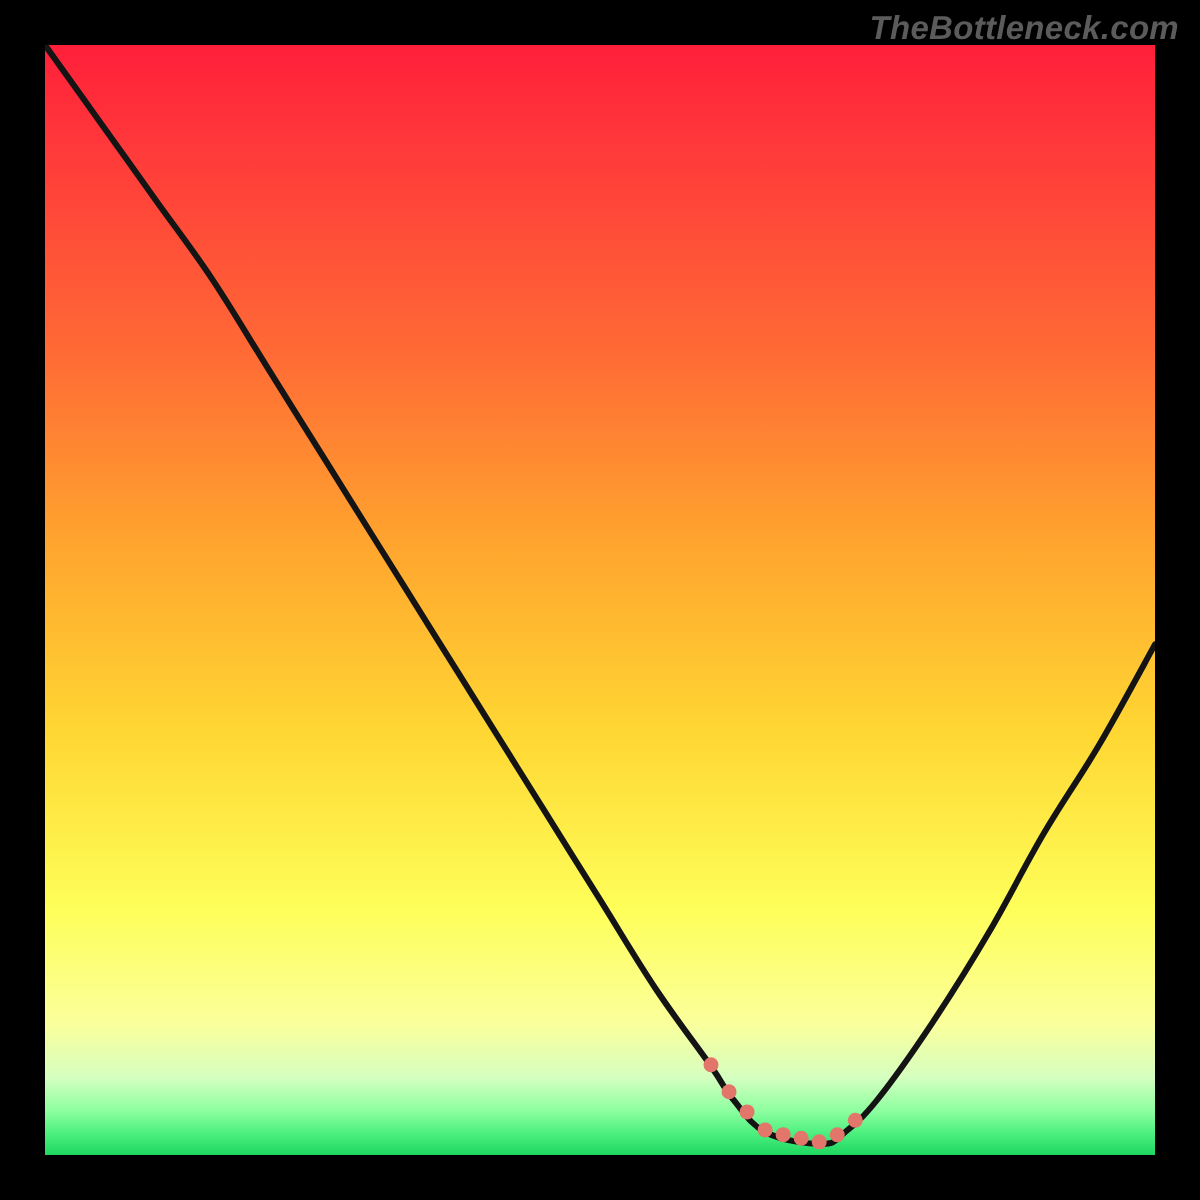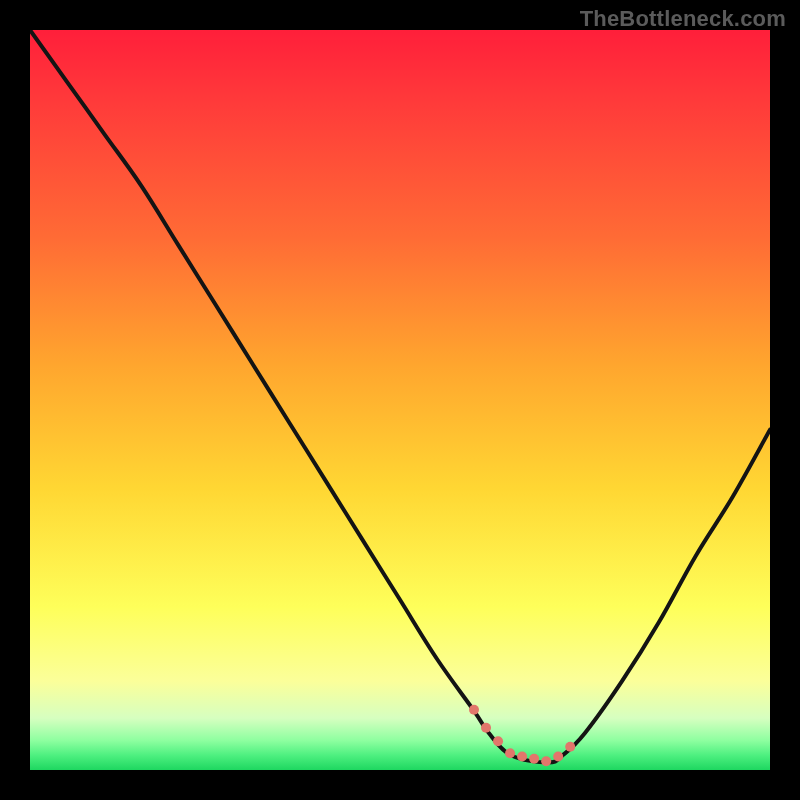--- a/index.html
+++ b/index.html
@@ -40,20 +40,21 @@
   }
   .watermark {
     position: absolute;
     top: 6px;
     right: 14px;
     font-family: Arial, Helvetica, sans-serif;
     font-size: 22px;
     font-weight: 600;
     color: #5b5b5b;
     letter-spacing: 0.2px;
+    font-style: italic;
   }
 </style>
 </head>
 <body>
 
 <div class="frame">
 
   <div class="plot-area">
 
     <svg class="gradient-bg" viewBox="0 0 740 740" preserveAspectRatio="none">

